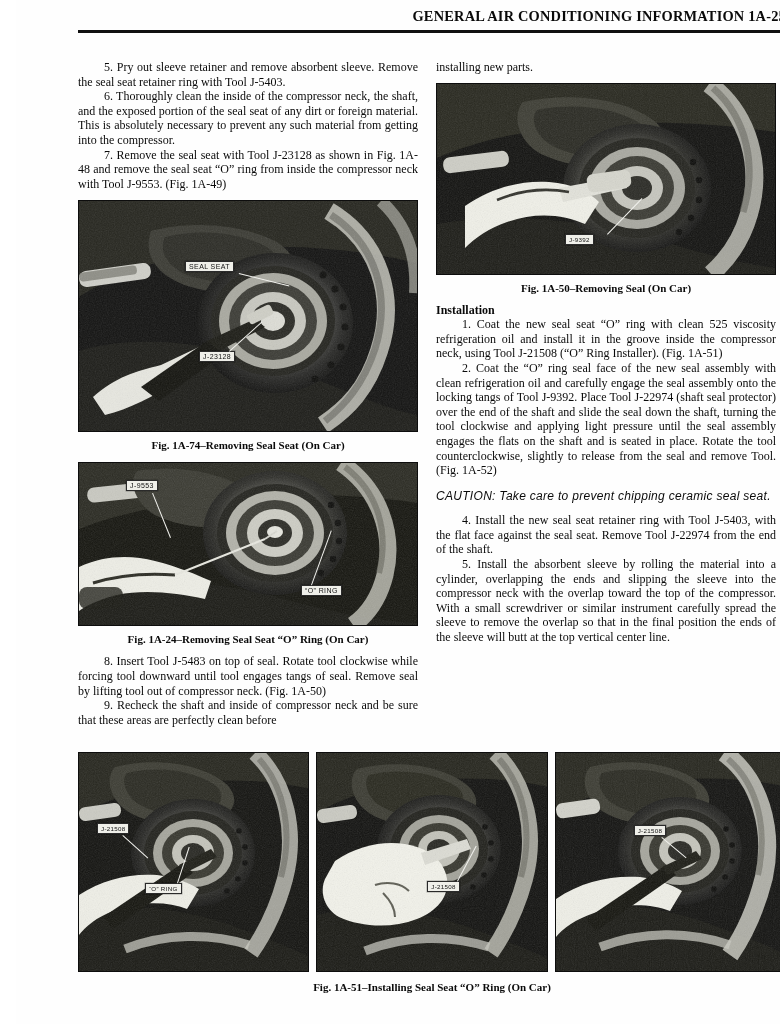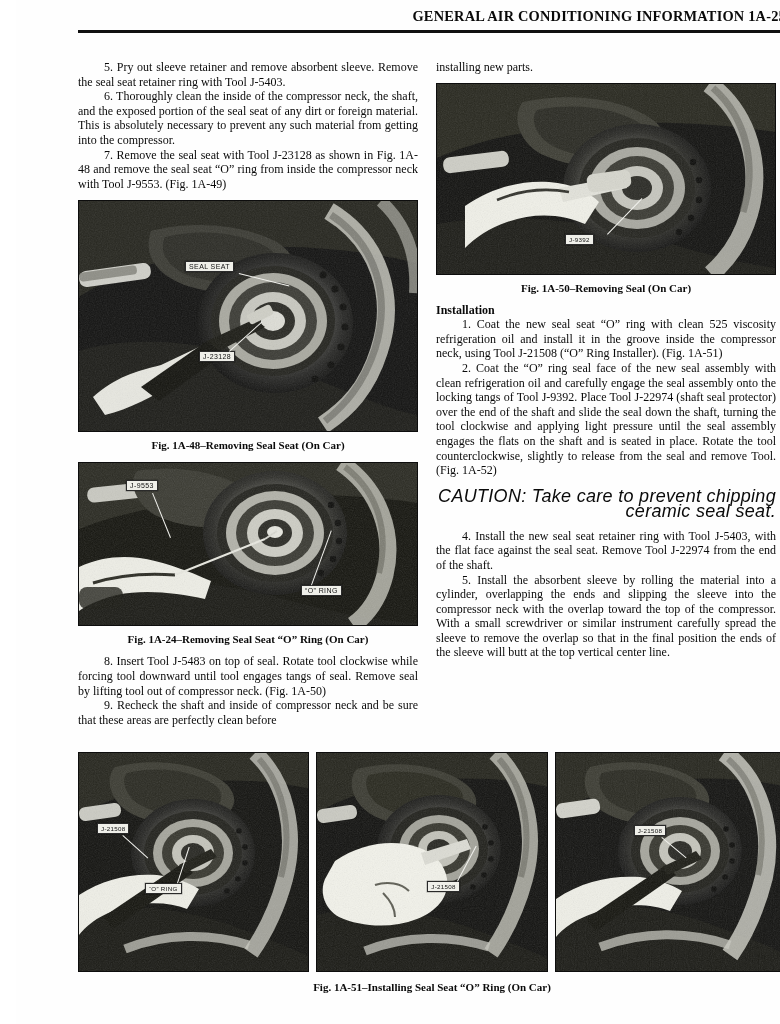--- a/index.html
+++ b/index.html
@@ -75,23 +75,23 @@
     line-height: 14.6px;
     font-weight: bold;
     font-family: "Liberation Serif", serif;
   }
 
   .caution {
     margin: 11px 0 9px 0;
     font-family: "Liberation Sans", sans-serif;
     font-style: italic;
     font-weight: normal;
-    font-size: 18px;
+    font-size: 12px;
     line-height: 15.5px;
-    text-align: right;
+    text-align: left;
     letter-spacing: 0.3px;
   }
 
   .figcaption {
     font-family: "Liberation Serif", serif;
     font-weight: bold;
     font-size: 11px;
     line-height: 15px;
     text-align: center;
     margin: 6px 0 0 0;
@@ -223,21 +223,21 @@
         <path d="M128,140 L176,118 L186,126 L140,150 Z" fill="#1c1c16"></path>
         <rect x="168" y="108" width="26" height="11" rx="3" fill="#cfcfc6" transform="rotate(-26 181 113)"></rect>
 
         <rect x="0" y="0" width="338" height="230" filter="url(#grain48)" opacity="0.55"></rect>
       </svg>
       <div class="ph-label" style="left:106px;top:60px;">SEAL SEAT</div>
       <div class="leader" style="left:160px;top:72px;width:52px;transform:rotate(14deg);"></div>
       <div class="ph-label" style="left:120px;top:150px;">J-23128</div>
       <div class="leader" style="left:150px;top:150px;width:44px;transform:rotate(-42deg);"></div>
     </div>
-    <p class="figcaption">Fig. 1A-48–Removing Seal Seat (On Car)</p>
+    <p class="figcaption">Fig. 1A-74–Removing Seal Seat (On Car)</p>
 
     <div class="photo" style="margin-top:9px;width:338px;height:162px;">
       <svg width="338" height="162" viewBox="0 0 338 162">
         <defs>
           <radialGradient id="g49a" cx="50%" cy="46%" r="58%">
             <stop offset="0%" stop-color="#e2e2db"></stop>
             <stop offset="35%" stop-color="#7a7a73"></stop>
             <stop offset="72%" stop-color="#2e2e2a"></stop>
             <stop offset="100%" stop-color="#111110"></stop>
           </radialGradient>

